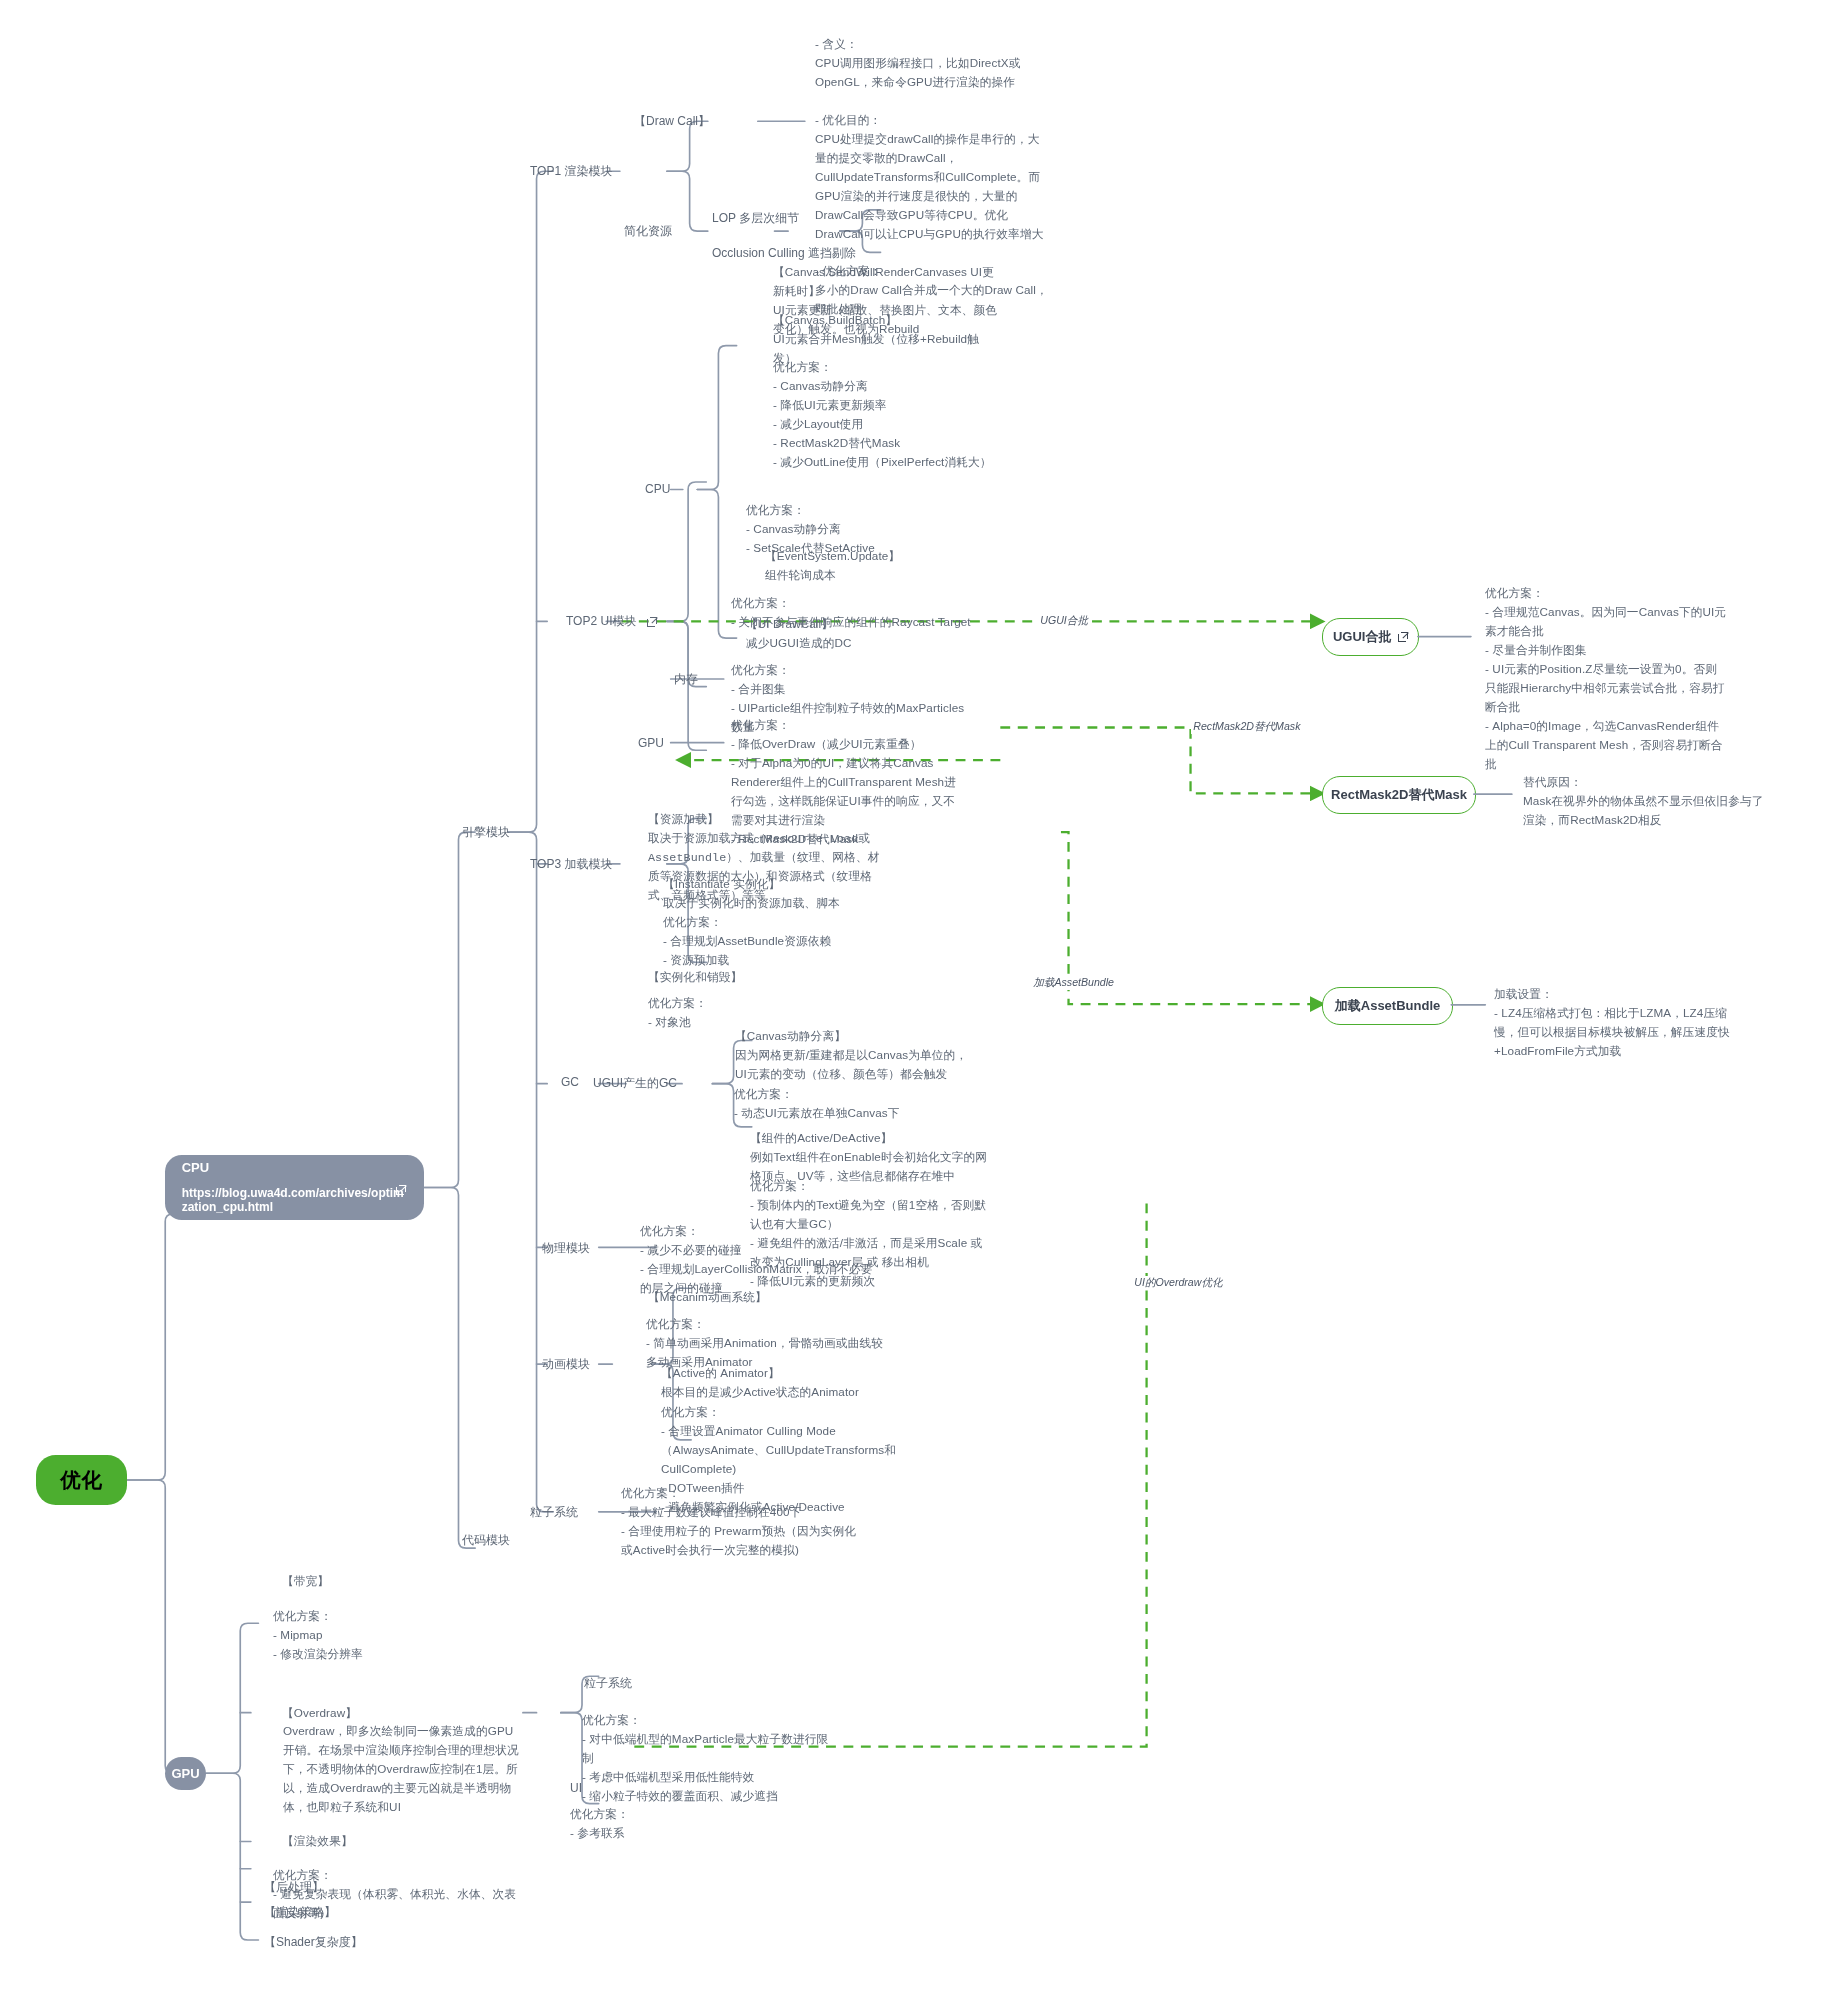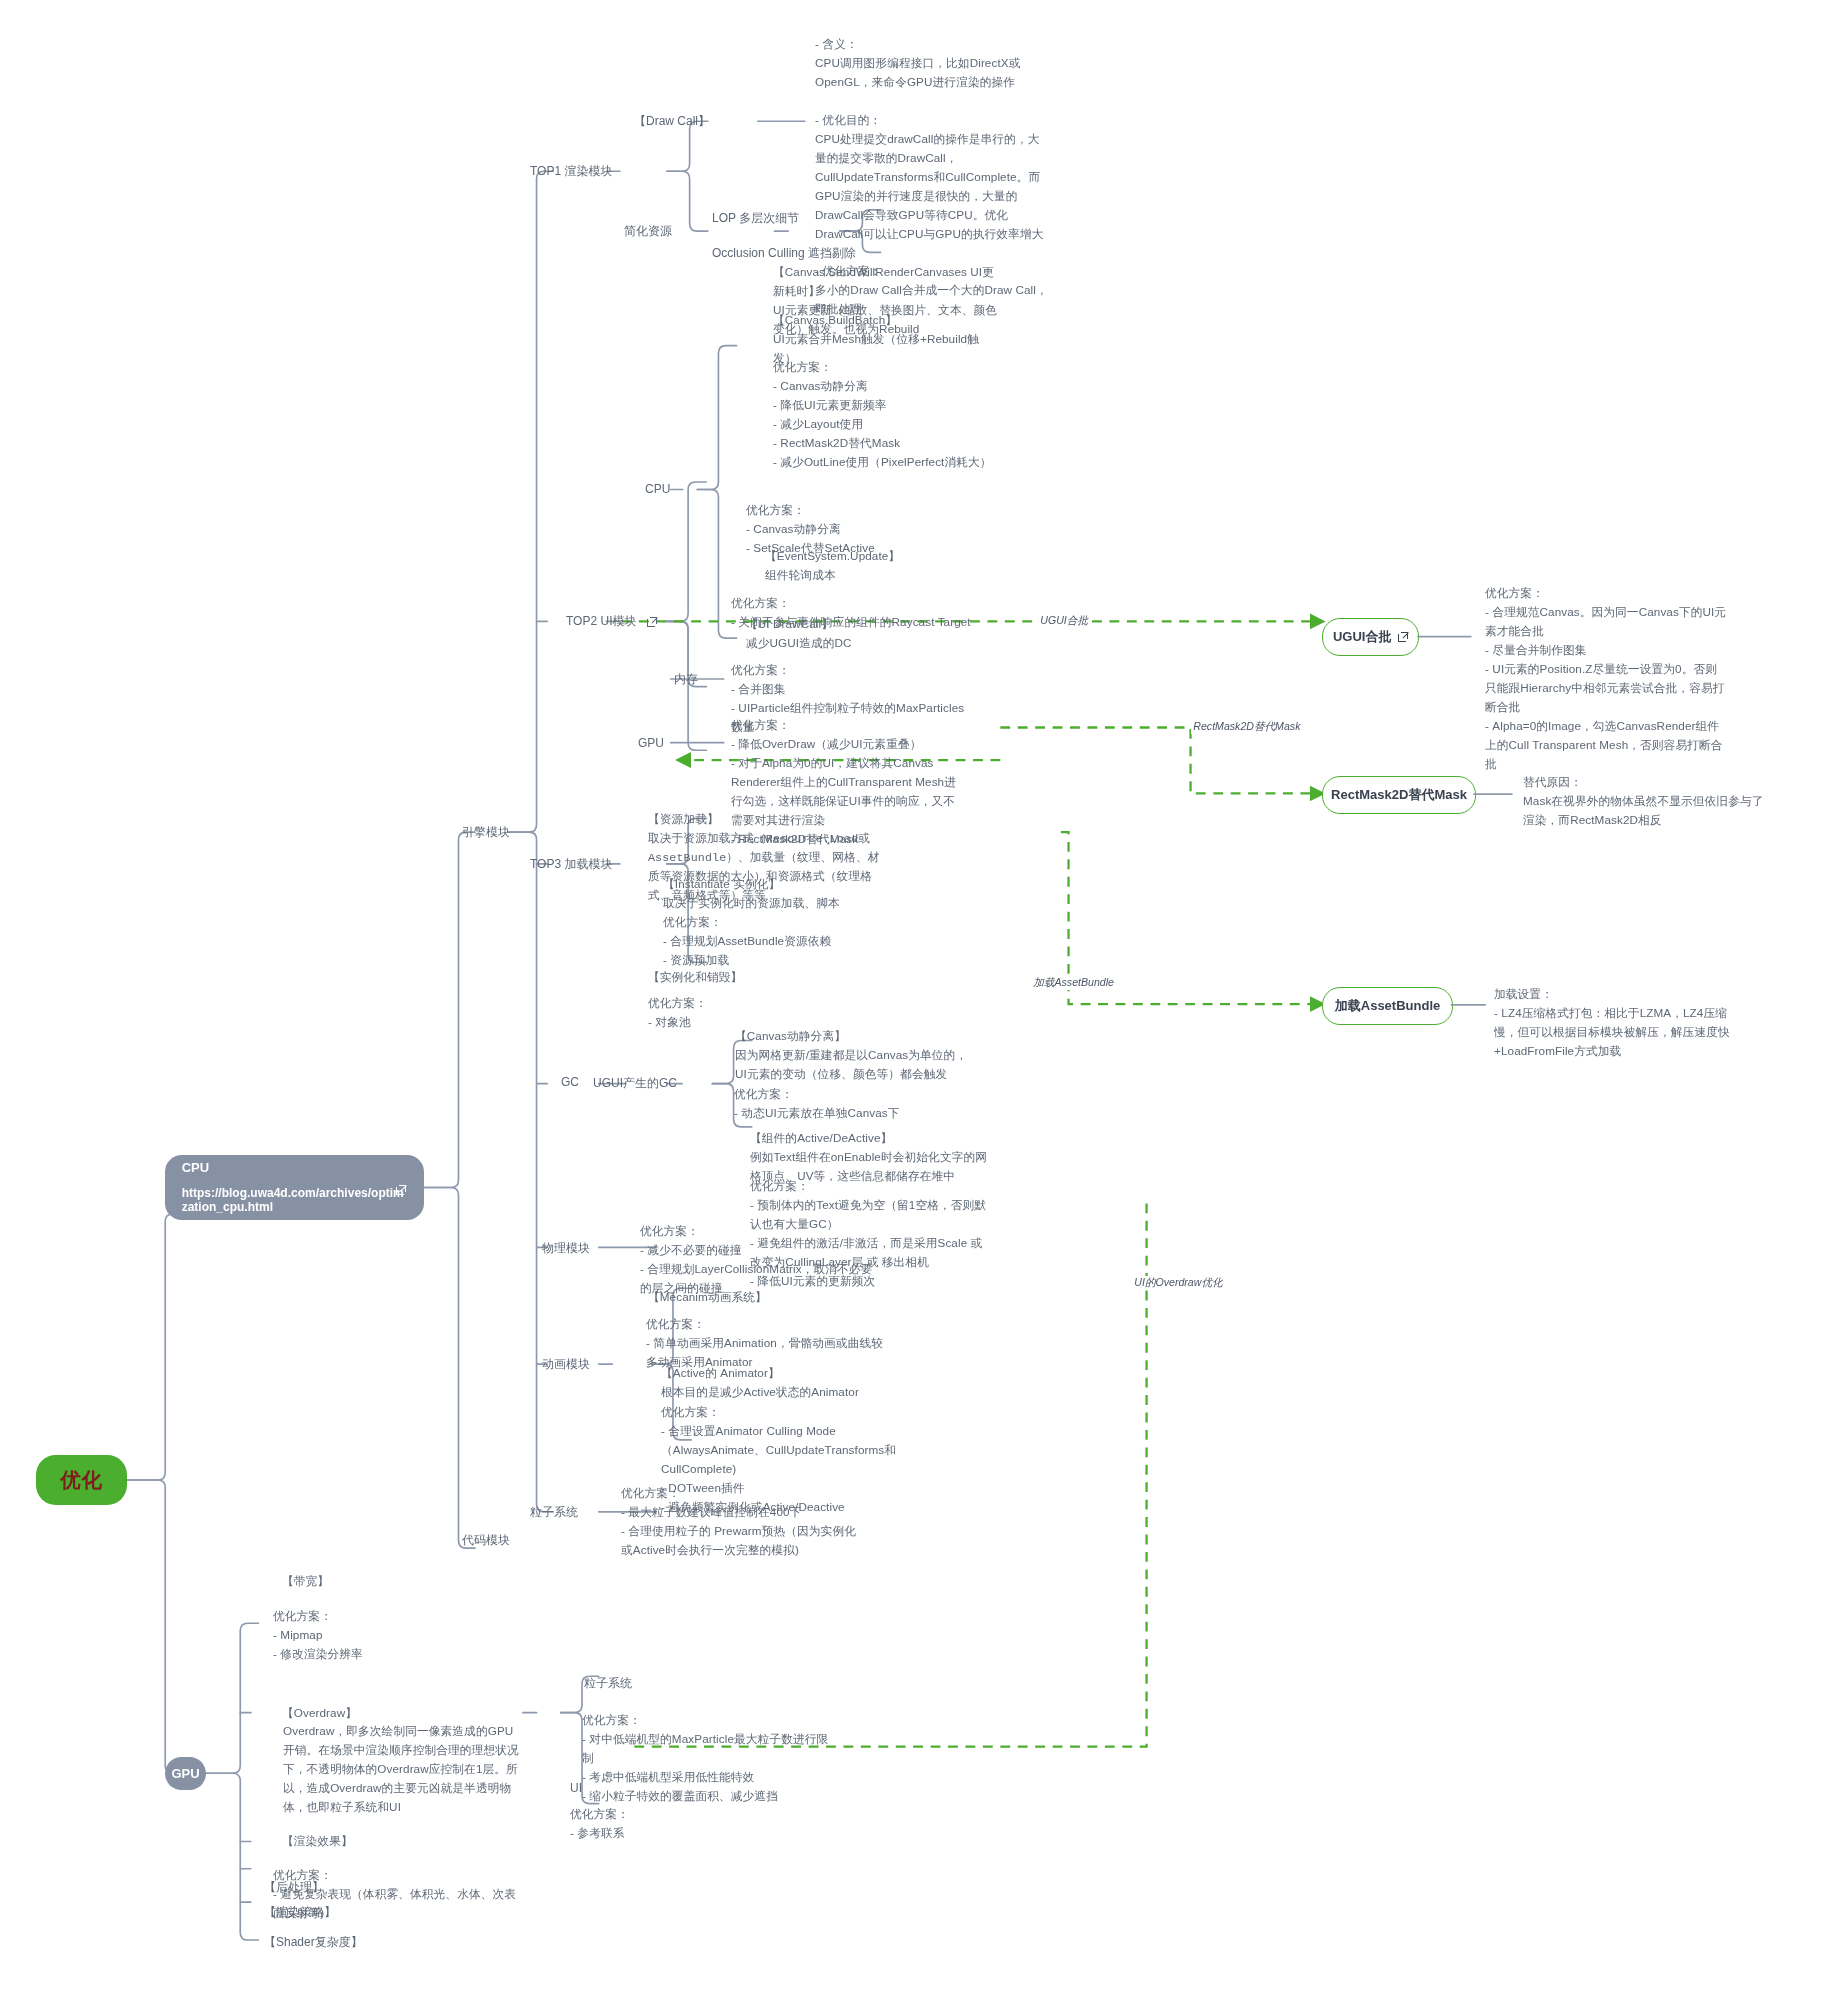--- a/index.html
+++ b/index.html
@@ -28,21 +28,21 @@
   }
   .lbl{
     position:absolute;
     font-size:12px;
     color:#5d6775;
     white-space:nowrap;
   }
   .node-root{
     position:absolute;
     background:#4cae2f;
-    color:#7f1d1d;
+    color:#000000;
     border-radius:19.7px;
     font-size:20.5px;
     font-weight:600;
     display:flex;align-items:center;justify-content:center;
     letter-spacing:0.8px;
   }
   .node-gray{
     position:absolute;
     background:#8791a4;
     color:#ffffff;

